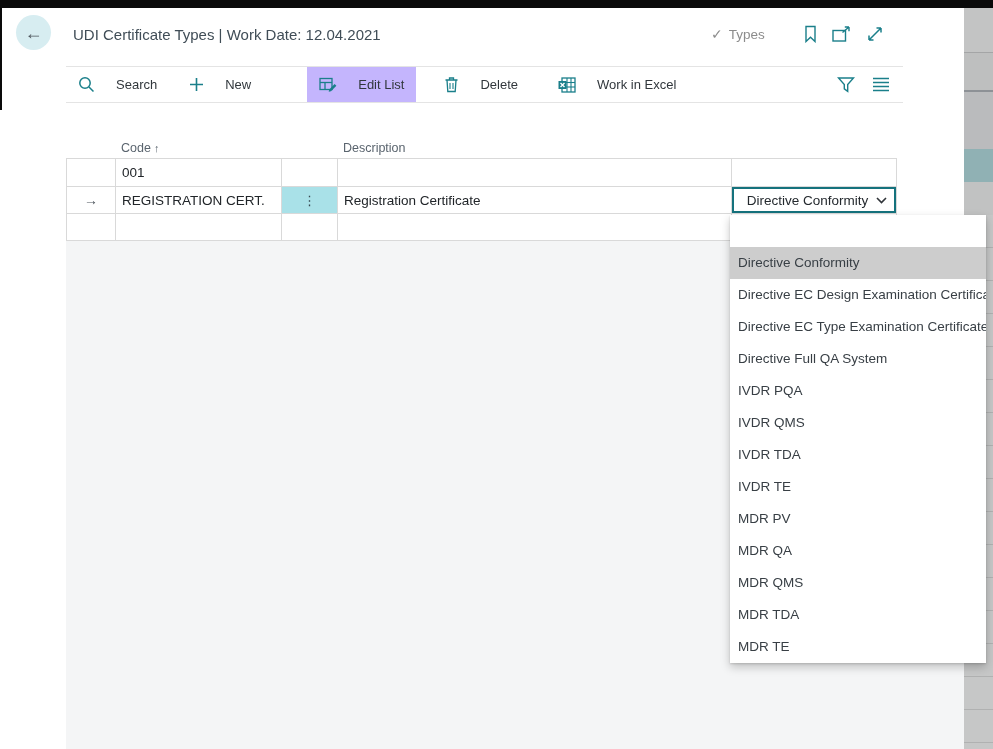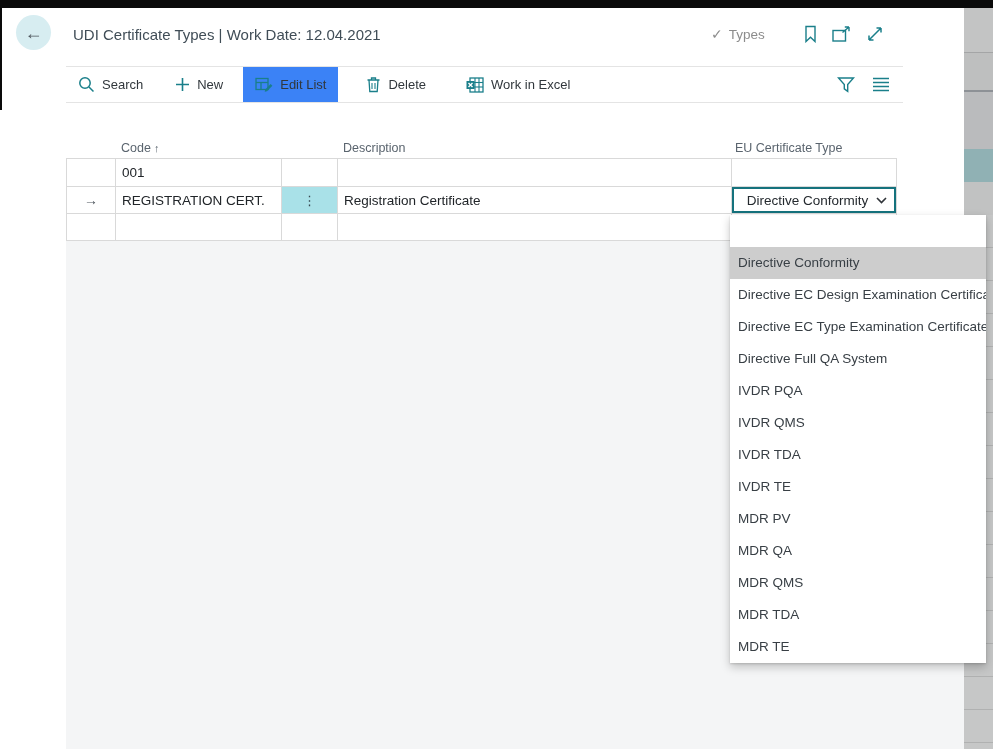--- a/index.html
+++ b/index.html
@@ -17,23 +17,23 @@
   .title{position:absolute;left:73px;top:26px;font-size:15px;color:#404d57;z-index:5;}
   .hdr-right{position:absolute;left:711px;top:25px;display:flex;align-items:center;gap:14px;z-index:5;}
   .saved{display:flex;align-items:center;gap:6px;color:#8c8c8c;font-size:13.5px;margin-right:24px;}
   .saved .chk{font-size:14px;color:#8c8c8c;}
   .hicon{display:flex;align-items:center;cursor:pointer;}
 
   
   .toolbar{position:absolute;left:66px;top:66px;width:837px;height:37px;
     border-top:1px solid #e4e4e4;border-bottom:1px solid #e4e4e4;
     display:flex;align-items:center;padding:0;z-index:5;background:#fff;box-sizing:border-box;}
-  .tb-btn{display:flex;align-items:center;gap:7px;height:35px;padding:0 12px;
+  .tb-btn{display:flex;align-items:center;gap:21px;height:35px;padding:0 12px;
     font-size:13px;color:#31373c;cursor:pointer;white-space:nowrap;}
-  .tb-btn.selected{background:#3b82f6;}
+  .tb-btn.selected{background:#c4b5fd;margin-left:36px;}
   .tb-spacer{width:8px;}
   .tb-right{margin-left:auto;display:flex;align-items:center;gap:17px;padding-right:13px;}
 
   
   .content-bg{position:absolute;left:66px;top:240px;width:898px;height:509px;background:#f4f5f6;z-index:0;}
   .right-strip{position:absolute;left:964px;top:8px;width:29px;height:741px;z-index:1;}
   .right-strip .s1{position:absolute;left:0;top:0;width:29px;height:44px;background:#c3c4c4;}
   .right-strip .s2{position:absolute;left:0;top:44px;width:29px;height:38px;background:#bebfbf;border-top:1px solid #a4a5a6;box-sizing:border-box;}
   .right-strip .s3{position:absolute;left:0;top:82px;width:29px;height:59px;background:#babbbd;border-top:2px solid #8d9196;box-sizing:border-box;}
   .right-strip .s4{position:absolute;left:0;top:141px;width:29px;height:33px;background:#90b1b4;}
@@ -180,21 +180,20 @@
     </div>
   </div>
 
   <div class="tablewrap">
     <div class="thead">
       <div class="th th-code">
         <span>Code</span>
         <span class="sort">↑</span>
       </div>
       <div class="th th-desc">Description</div>
-      <div class="th th-eu">EU Certificate Type</div>
     </div>
     <div class="tgrid">
 
       <div class="cell center"></div>
       <div class="cell">001</div>
       <div class="cell center"></div>
       <div class="cell"></div>
       <div class="cell"></div>
 
       <div class="cell center marker">

